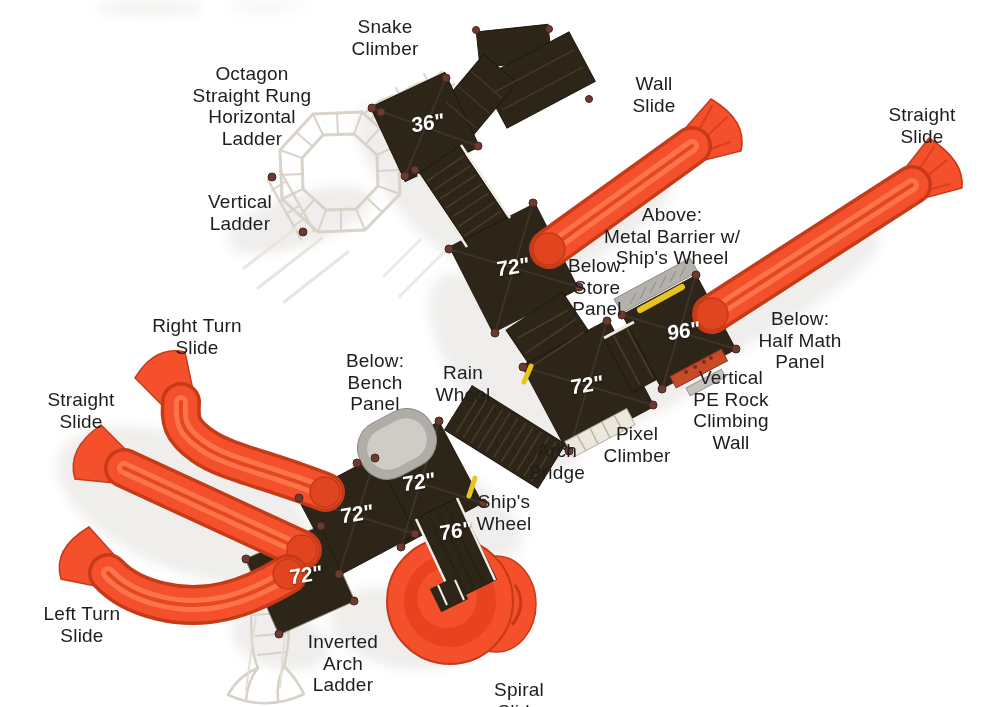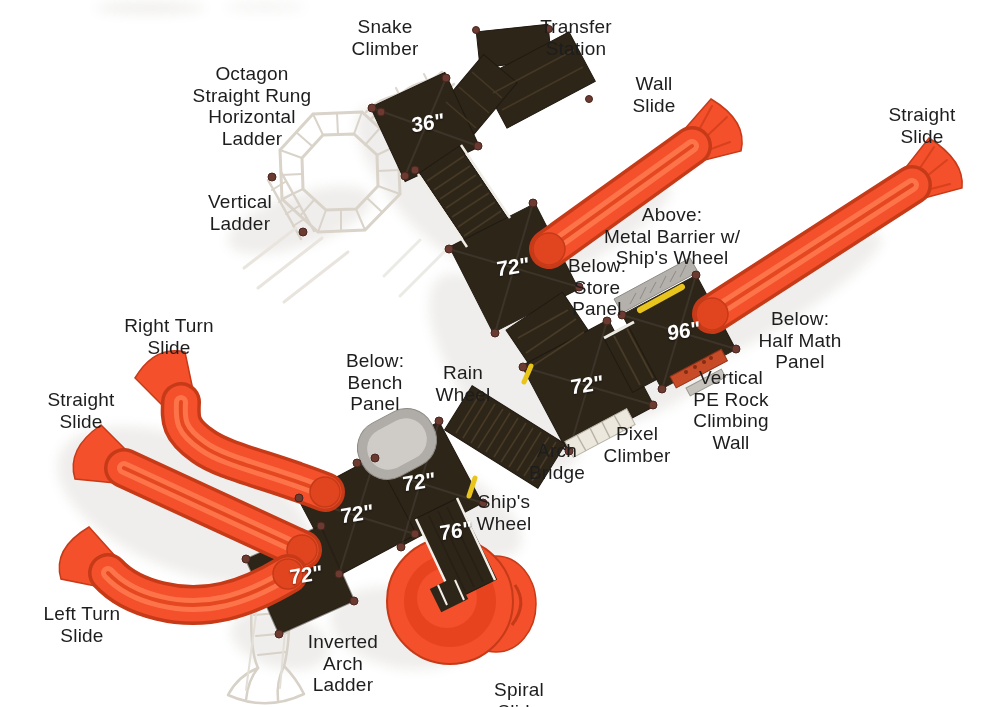--- a/index.html
+++ b/index.html
@@ -221,42 +221,40 @@
         <circle cx="303" cy="232" r="4"></circle>
         <circle cx="415" cy="170" r="4"></circle>
     <circle cx="476" cy="30" r="3.5"></circle>
         <circle cx="549" cy="29" r="3.5"></circle>
         <circle cx="589" cy="99" r="3.5"></circle>
   </g>
 </svg>
 
 <div class="lbl" style="left:385px;top:37px">Snake
 Climber</div>
-<div class="lbl" style="left:576px;top:37px">Transfer
-Station</div>
 <div class="lbl" style="left:252px;top:106px">Octagon
 Straight Rung
 Horizontal
 Ladder</div>
 <div class="lbl" style="left:654px;top:94px">Wall
 Slide</div>
 <div class="lbl" style="left:922px;top:125px">Straight
 Slide</div>
 <div class="lbl" style="left:240px;top:212px">Vertical
 Ladder</div>
 <div class="lbl" style="left:672px;top:236px">Above:
 Metal Barrier w/
 Ship's Wheel</div>
 <div class="lbl" style="left:597px;top:287px">Below:
 Store
 Panel</div>
 <div class="lbl" style="left:800px;top:340px">Below:
 Half Math
 Panel</div>
-<div class="lbl" style="left:169px;top:336px">Right Turn
+<div class="lbl" style="left:197px;top:336px">Right Turn
 Slide</div>
 <div class="lbl" style="left:375px;top:382px">Below:
 Bench
 Panel</div>
 <div class="lbl" style="left:463px;top:383px">Rain
 Wheel</div>
 <div class="lbl" style="left:81px;top:410px">Straight
 Slide</div>
 <div class="lbl" style="left:731px;top:410px">Vertical
 PE Rock

